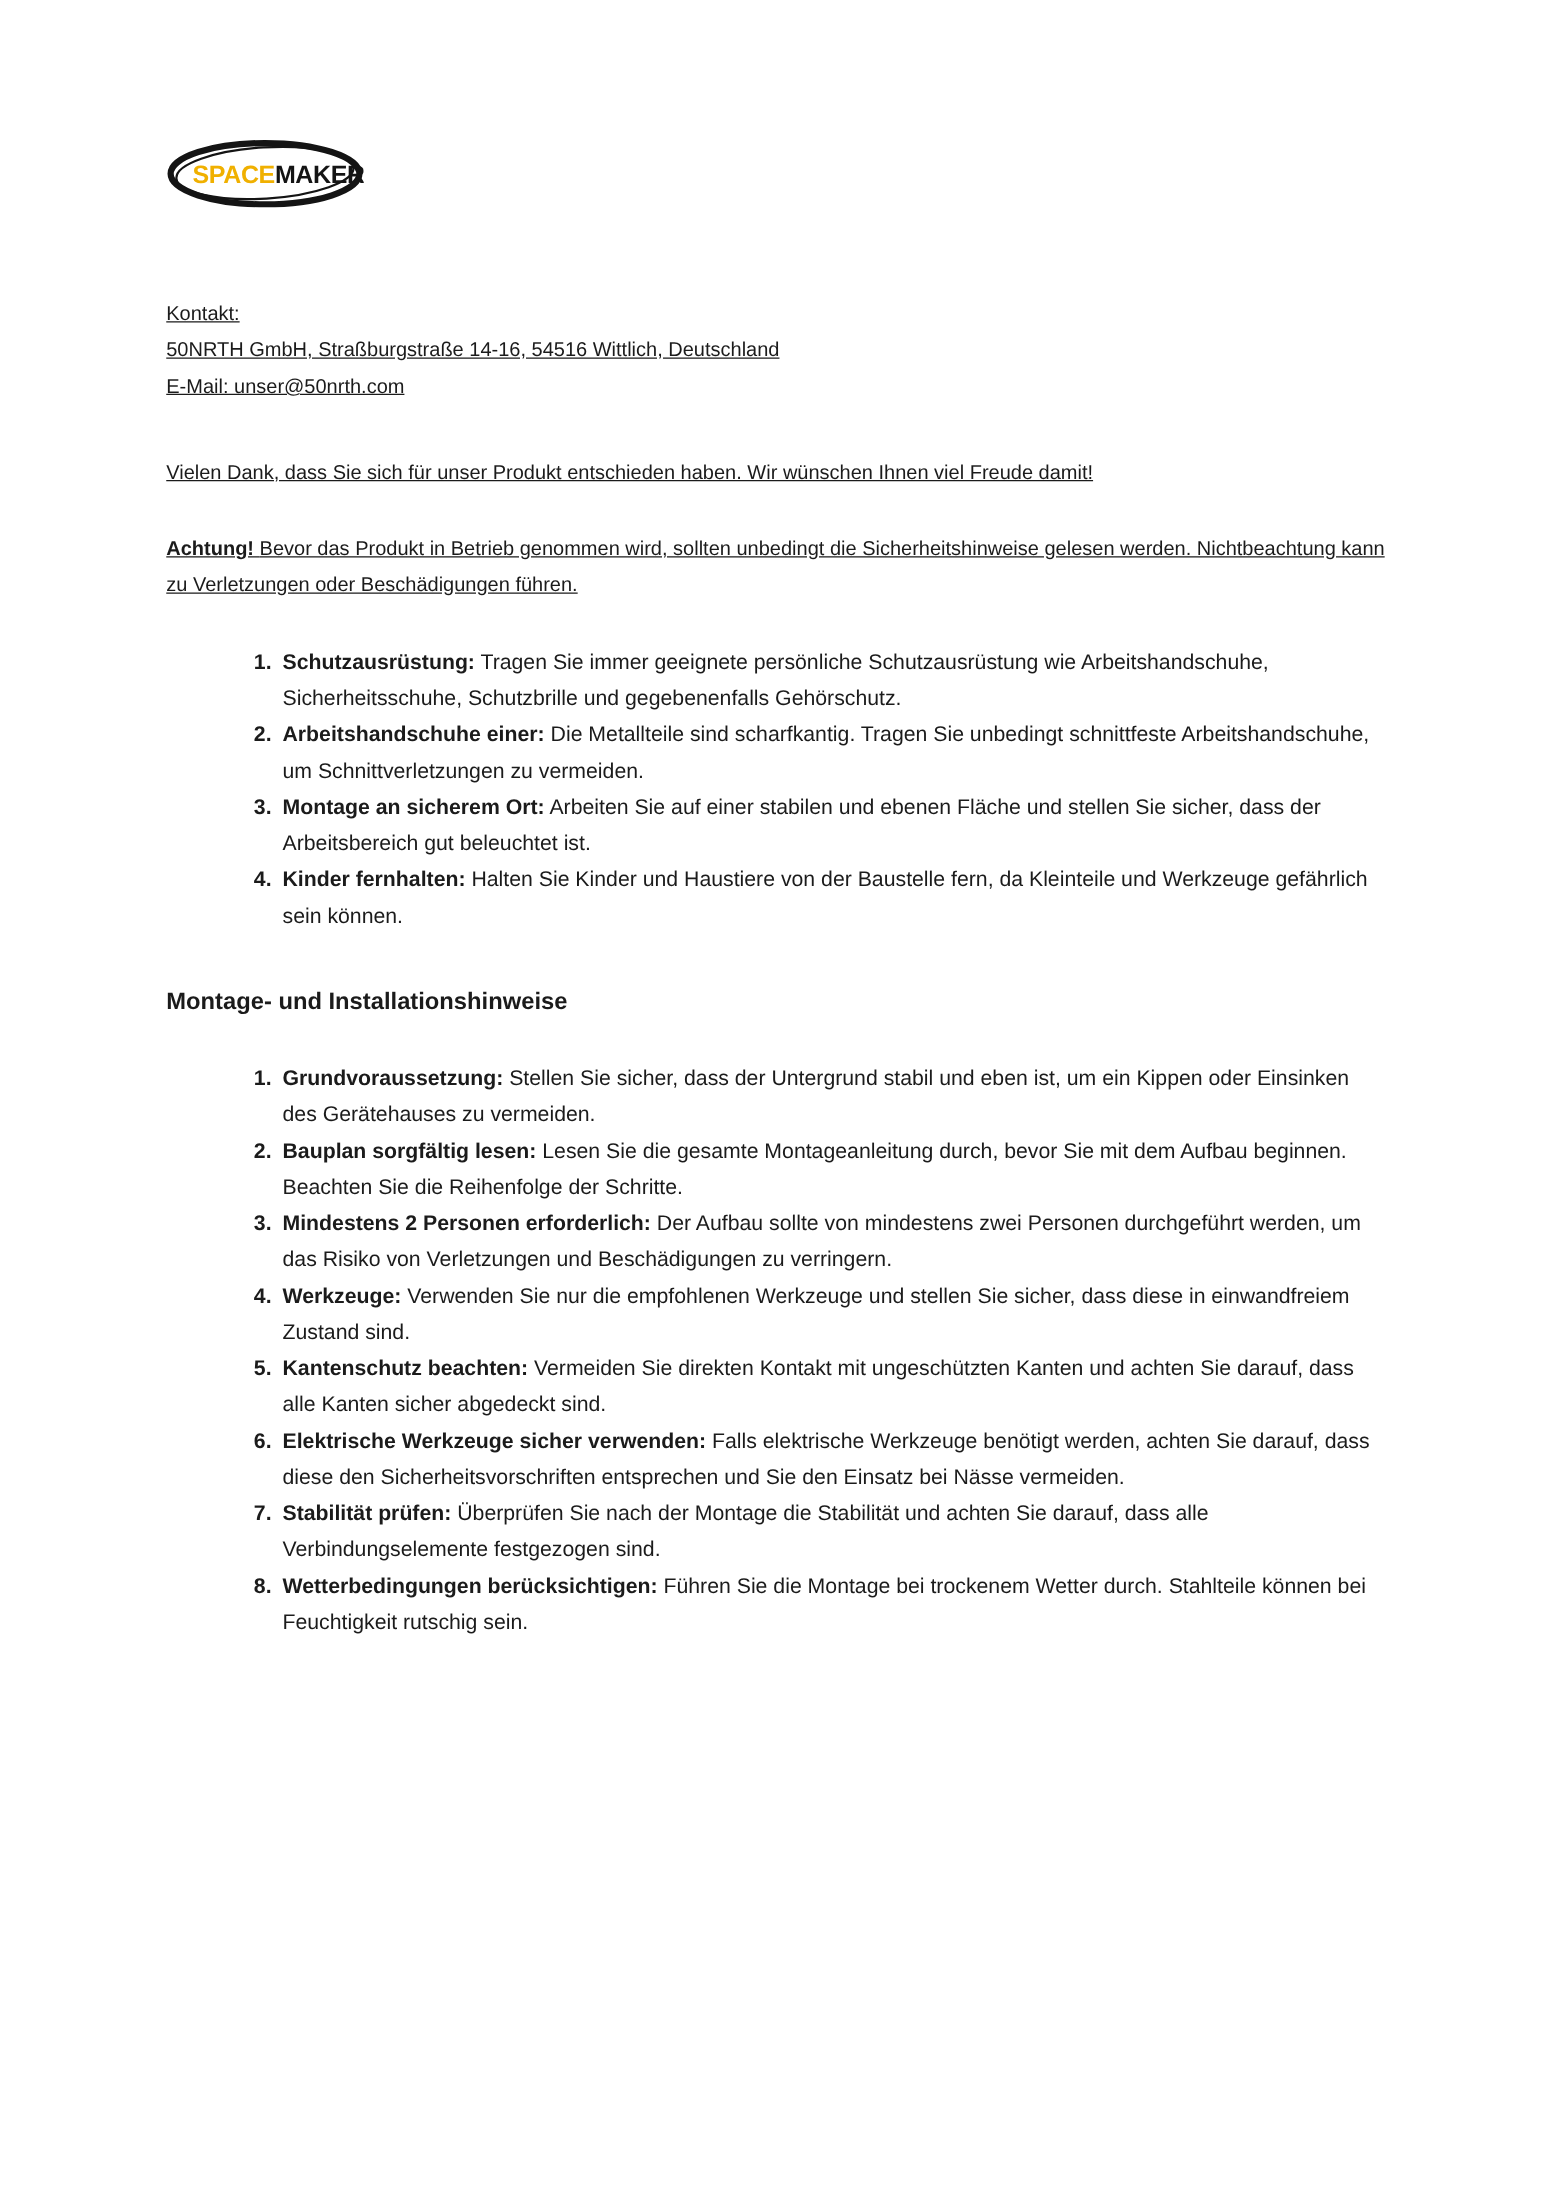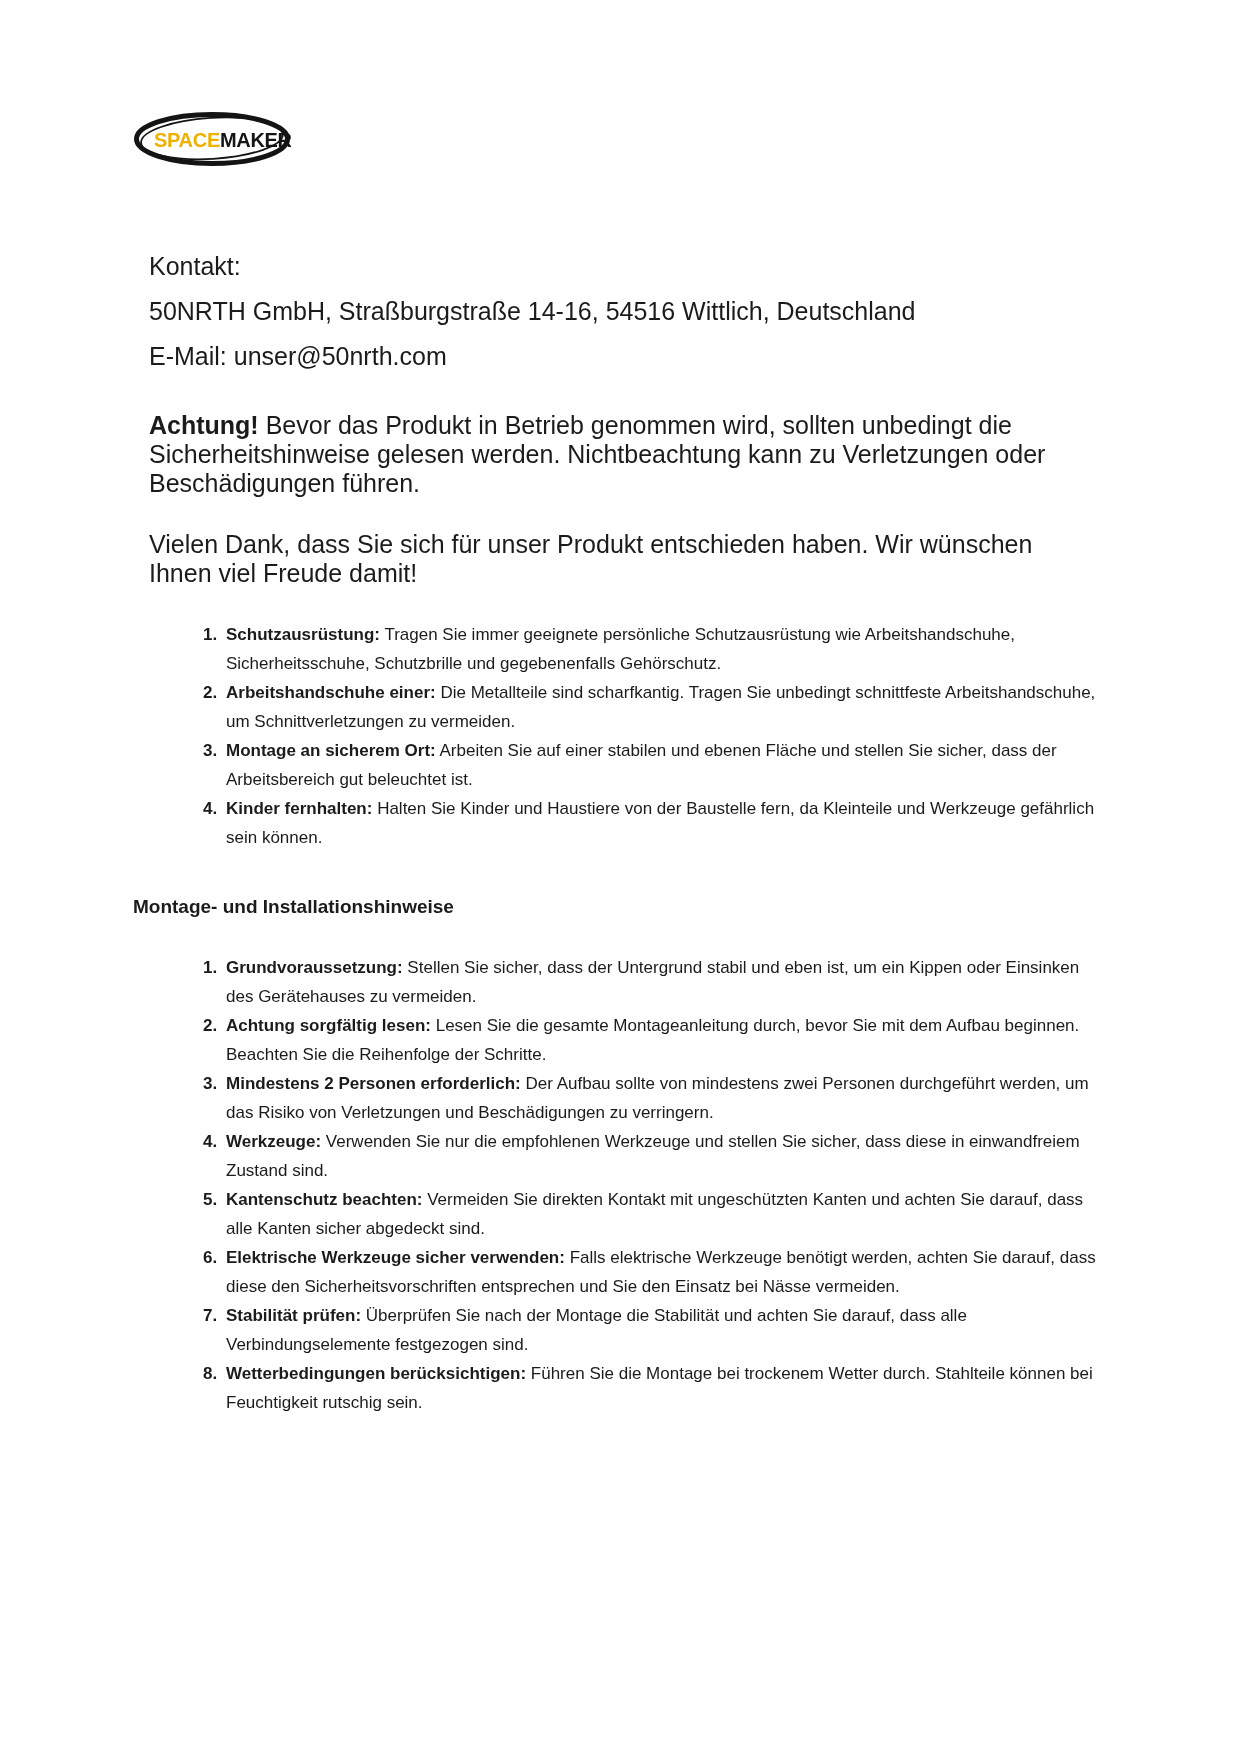--- a/index.html
+++ b/index.html
@@ -26,23 +26,24 @@
     height: 54px;
     margin-bottom: 66px;
   }
   .doc-title {
     font-size: 22px;
     font-weight: 700;
     margin: 0 0 26px 0;
     line-height: 30px;
   }
   p, .contact-line {
-    font-size: 25px;
+    font-size: 16px;
     line-height: 29px;
-    margin: 16px;
+    margin: 0;
+    text-decoration: underline;
   }
   .contact-block {
     margin-bottom: 40px;
   }
   .para {
     margin-bottom: 32px;
   }
   .section-heading {
     font-size: 19px;
     font-weight: 700;
@@ -86,40 +87,40 @@
   
 
   
   <div class="contact-block">
     <div class="contact-line">Kontakt:</div>
     <div class="contact-line">50NRTH GmbH, Straßburgstraße 14-16, 54516 Wittlich, Deutschland</div>
     <div class="contact-line">E-Mail: unser@50nrth.com</div>
   </div>
 
   
-  <p class="para"><strong>Achtung!</strong> <span>Bevor das Produkt in Betrieb genommen wird, sollten unbedingt die Sicherheitshinweise gelesen werden. Nichtbeachtung kann zu Verletzungen oder Beschädigungen führen.</span></p>
+  <p class="para">Vielen Dank, dass Sie sich für unser Produkt entschieden haben. Wir wünschen Ihnen viel Freude damit!</p>
 
   
-  <p class="para">Vielen Dank, dass Sie sich für unser Produkt entschieden haben. Wir wünschen Ihnen viel Freude damit!</p>
+  <p class="para"><strong>Achtung!</strong> <span>Bevor das Produkt in Betrieb genommen wird, sollten unbedingt die Sicherheitshinweise gelesen werden. Nichtbeachtung kann zu Verletzungen oder Beschädigungen führen.</span></p>
 
   
 
   <ol class="doc-list">
     <li><span class="lead">Schutzausrüstung:</span> <span>Tragen Sie immer geeignete persönliche Schutzausrüstung wie Arbeitshandschuhe, Sicherheitsschuhe, Schutzbrille und gegebenenfalls Gehörschutz.</span></li>
     <li><span class="lead">Arbeitshandschuhe einer:</span> <span>Die Metallteile sind scharfkantig. Tragen Sie unbedingt schnittfeste Arbeitshandschuhe, um Schnittverletzungen zu vermeiden.</span></li>
     <li><span class="lead">Montage an sicherem Ort:</span> <span>Arbeiten Sie auf einer stabilen und ebenen Fläche und stellen Sie sicher, dass der Arbeitsbereich gut beleuchtet ist.</span></li>
     <li><span class="lead">Kinder fernhalten:</span> <span>Halten Sie Kinder und Haustiere von der Baustelle fern, da Kleinteile und Werkzeuge gefährlich sein können.</span></li>
   </ol>
 
   
   <h2 class="section-heading">Montage- und Installationshinweise</h2>
 
   <ol class="doc-list">
     <li><span class="lead">Grundvoraussetzung:</span> <span>Stellen Sie sicher, dass der Untergrund stabil und eben ist, um ein Kippen oder Einsinken des Gerätehauses zu vermeiden.</span></li>
-    <li><span class="lead">Achtung sorgfältig lesen:</span> <span>Lesen Sie die gesamte Montageanleitung durch, bevor Sie mit dem Aufbau beginnen. Beachten Sie die Reihenfolge der Schritte.</span></li>
+    <li><span class="lead">Bauplan sorgfältig lesen:</span> <span>Lesen Sie die gesamte Montageanleitung durch, bevor Sie mit dem Aufbau beginnen. Beachten Sie die Reihenfolge der Schritte.</span></li>
     <li><span class="lead">Mindestens 2 Personen erforderlich:</span> <span>Der Aufbau sollte von mindestens zwei Personen durchgeführt werden, um das Risiko von Verletzungen und Beschädigungen zu verringern.</span></li>
     <li><span class="lead">Werkzeuge:</span> <span>Verwenden Sie nur die empfohlenen Werkzeuge und stellen Sie sicher, dass diese in einwandfreiem Zustand sind.</span></li>
     <li><span class="lead">Kantenschutz beachten:</span> <span>Vermeiden Sie direkten Kontakt mit ungeschützten Kanten und achten Sie darauf, dass alle Kanten sicher abgedeckt sind.</span></li>
     <li><span class="lead">Elektrische Werkzeuge sicher verwenden:</span> <span>Falls elektrische Werkzeuge benötigt werden, achten Sie darauf, dass diese den Sicherheitsvorschriften entsprechen und Sie den Einsatz bei Nässe vermeiden.</span></li>
     <li><span class="lead">Stabilität prüfen:</span> <span>Überprüfen Sie nach der Montage die Stabilität und achten Sie darauf, dass alle Verbindungselemente festgezogen sind.</span></li>
     <li><span class="lead">Wetterbedingungen berücksichtigen:</span> <span>Führen Sie die Montage bei trockenem Wetter durch. Stahlteile können bei Feuchtigkeit rutschig sein.</span></li>
   </ol>
 
 </div>
 

